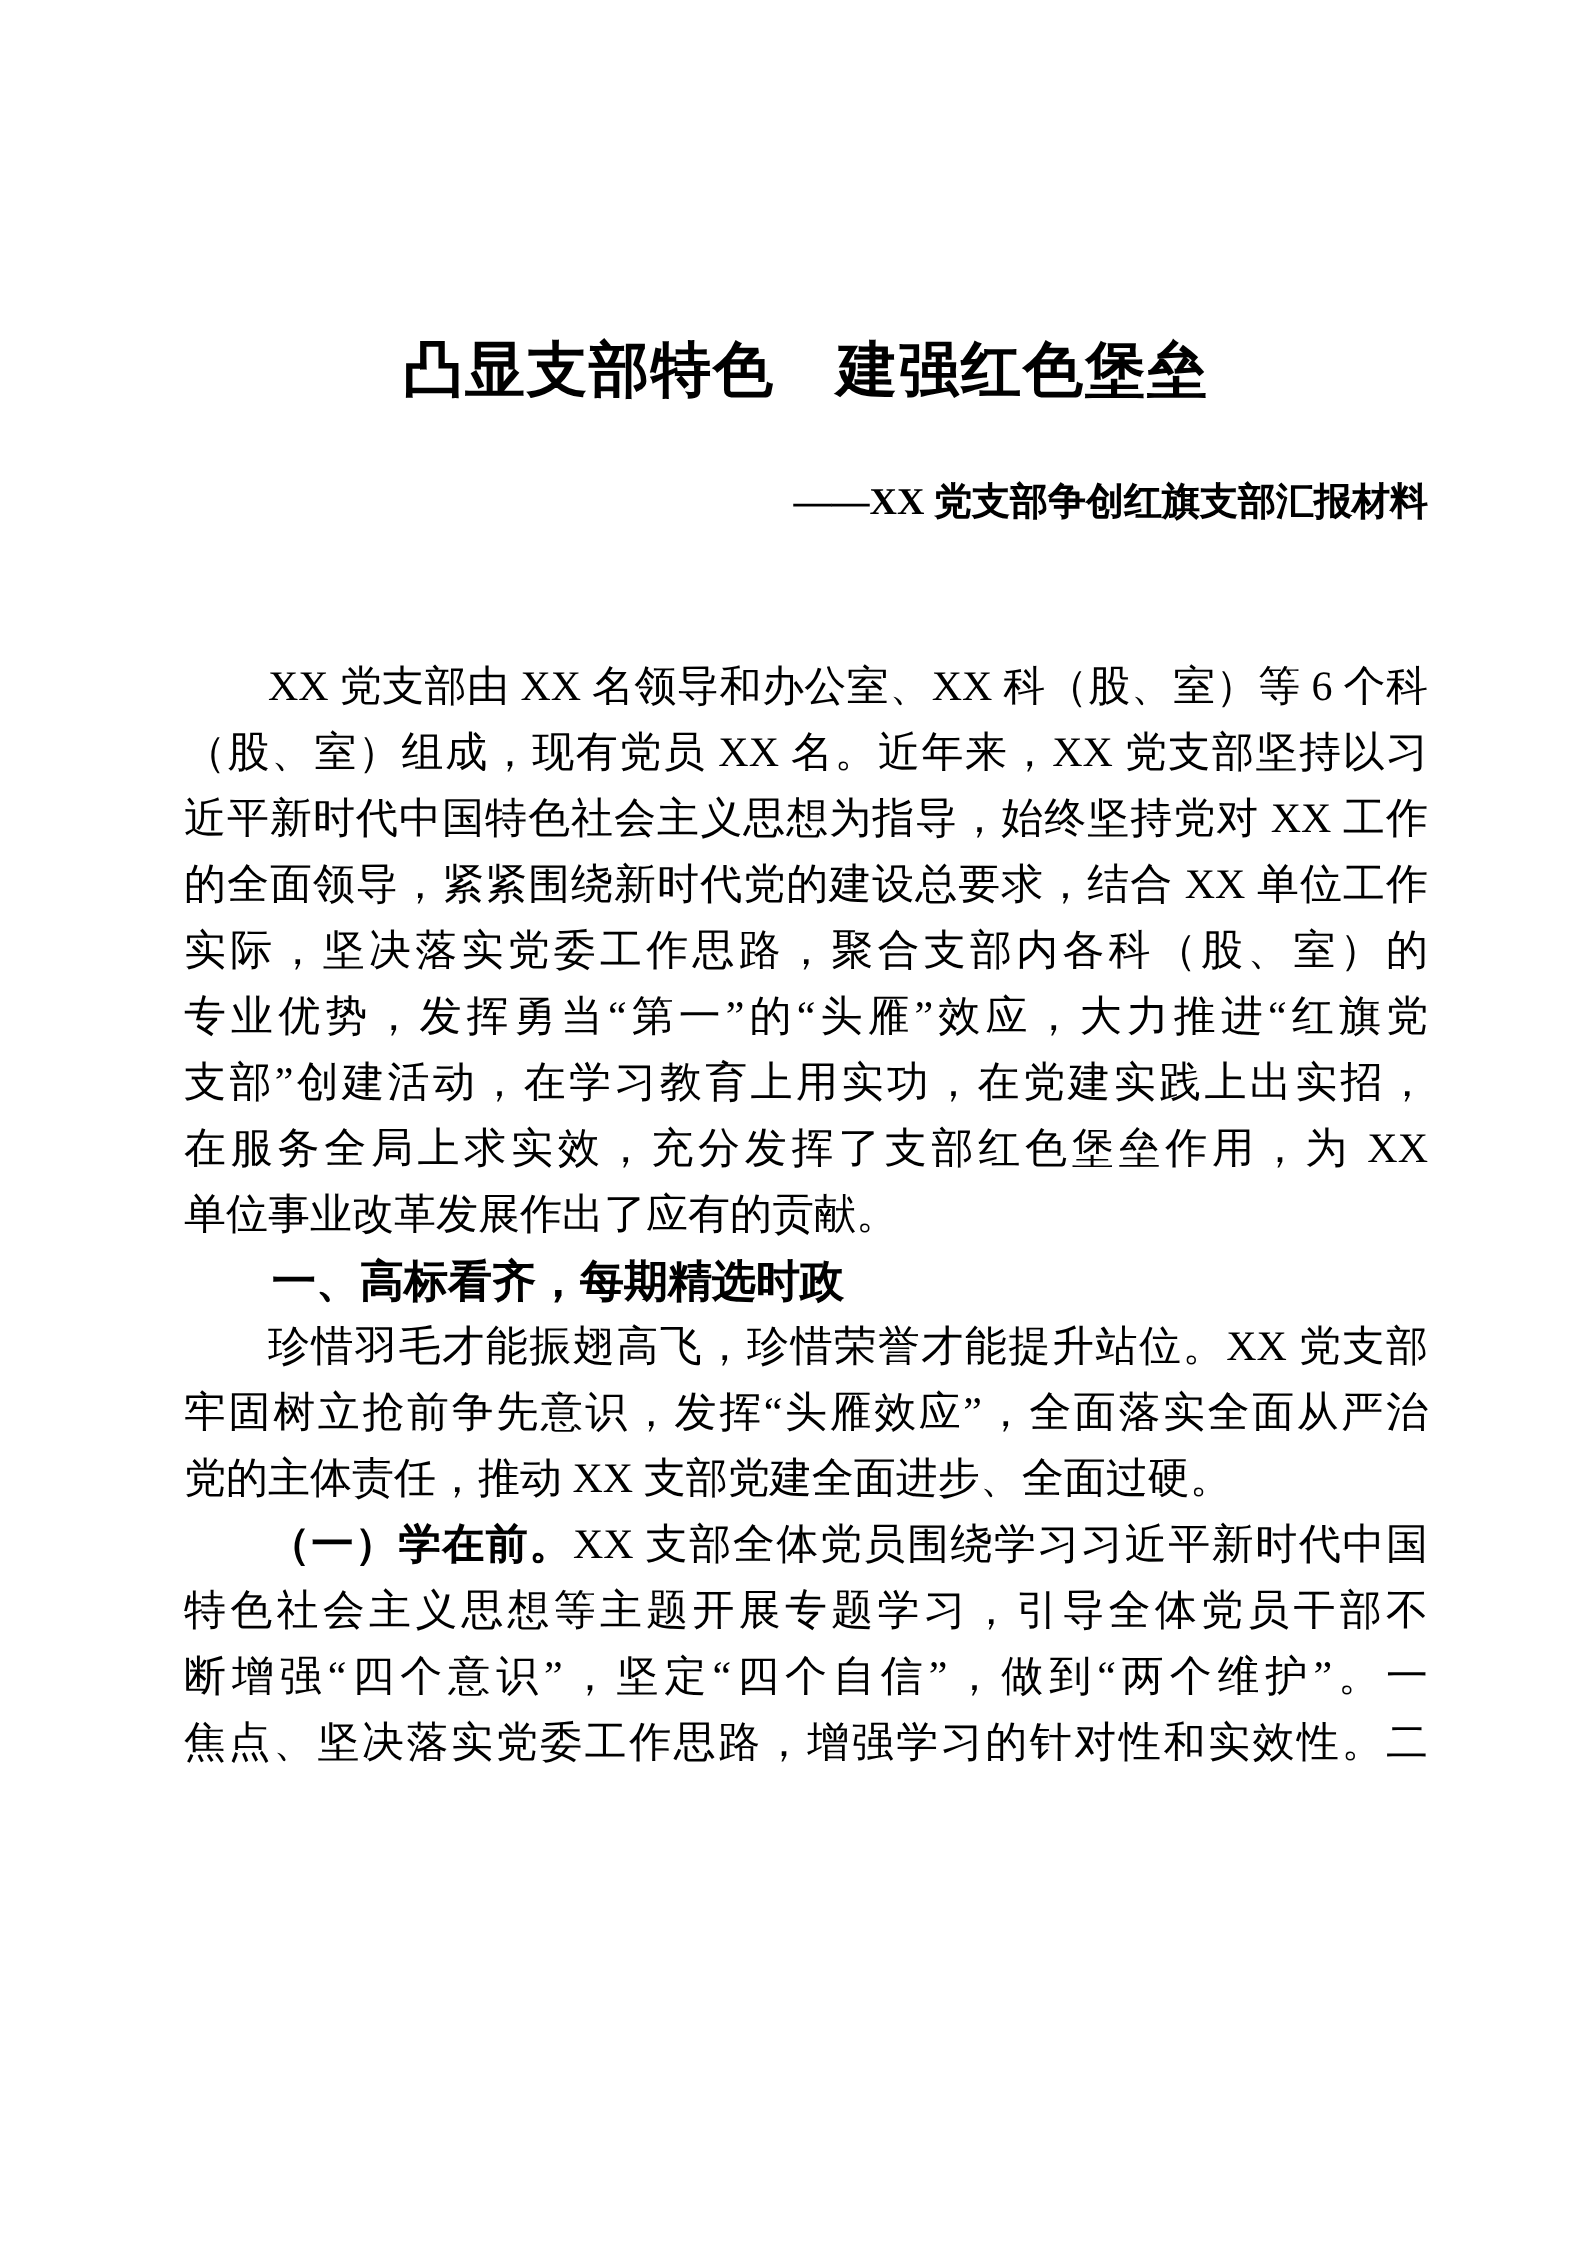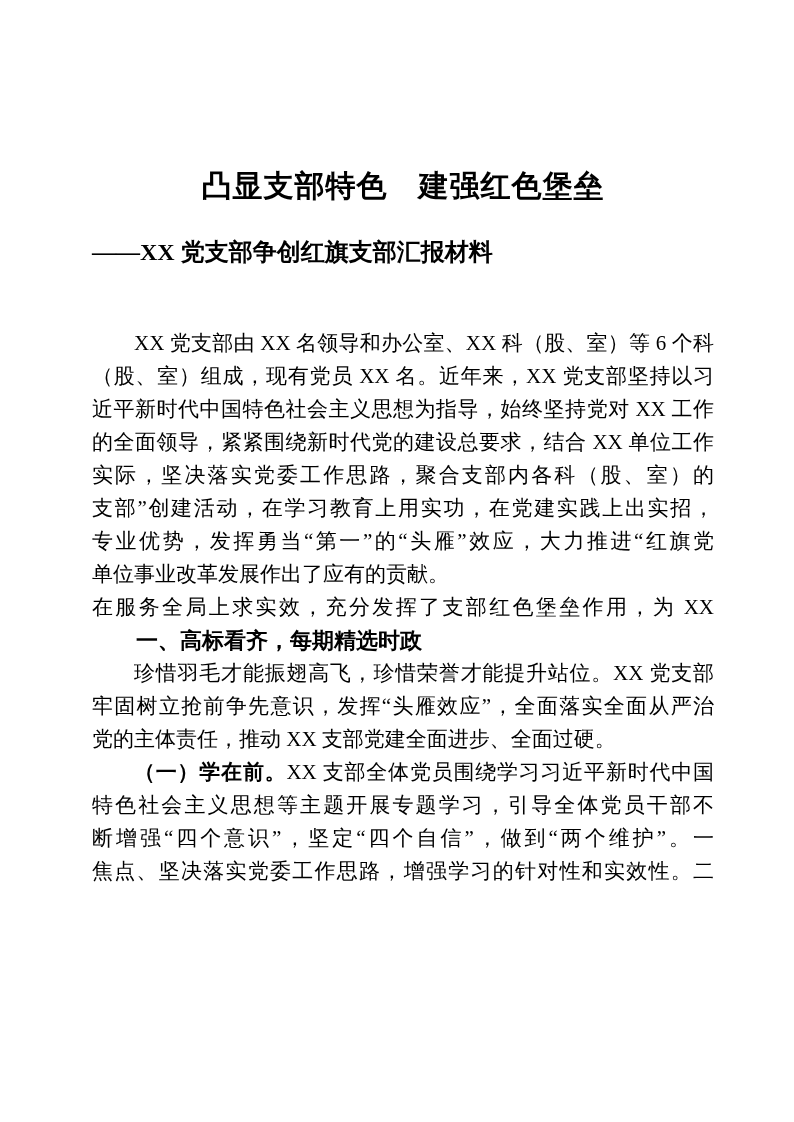--- a/index.html
+++ b/index.html
@@ -25,23 +25,23 @@
     font-size: 30px;
     line-height: 42px;
     text-align: center;
     letter-spacing: 1px;
     white-space: nowrap;
   }
   .doc-subtitle {
     margin: 30px 0 0 0;
     font-family: "Liberation Serif", "DejaVu Serif", serif;
     font-weight: bold;
-    font-size: 24px;
+    font-size: 19px;
     line-height: 30px;
-    text-align: left;
+    text-align: right;
     white-space: nowrap;
   }
   .doc-body {
     margin-top: 60px;
   }
   .line {
     height: 33px;
     line-height: 33px;
     font-size: 21px;
     text-align: justify;
@@ -74,24 +74,24 @@
 
   <h2 class="doc-subtitle">——XX 党支部争创红旗支部汇报材料</h2>
 
   <div class="doc-body">
 
     <div class="line open">XX 党支部由 XX 名领导和办公室、XX 科（股、室）等 6 个科</div>
     <div class="line">（股、室）组成，现有党员 XX 名。近年来，XX 党支部坚持以习</div>
     <div class="line">近平新时代中国特色社会主义思想为指导，始终坚持党对 XX 工作</div>
     <div class="line">的全面领导，紧紧围绕新时代党的建设总要求，结合 XX 单位工作</div>
     <div class="line">实际，坚决落实党委工作思路，聚合支部内各科（股、室）的</div>
+    <div class="line">专业优势，发挥勇当“第一”的“头雁”效应，大力推进“红旗党</div>
     <div class="line">支部”创建活动，在学习教育上用实功，在党建实践上出实招，</div>
-    <div class="line">专业优势，发挥勇当“第一”的“头雁”效应，大力推进“红旗党</div>
+    <div class="line">在服务全局上求实效，充分发挥了支部红色堡垒作用，为 XX</div>
     <div class="line end">单位事业改革发展作出了应有的贡献。</div>
-    <div class="line">在服务全局上求实效，充分发挥了支部红色堡垒作用，为 XX</div>
 
     <div class="line open heading">一、高标看齐，每期精选时政</div>
 
     <div class="line open">珍惜羽毛才能振翅高飞，珍惜荣誉才能提升站位。XX 党支部</div>
     <div class="line">牢固树立抢前争先意识，发挥“头雁效应”，全面落实全面从严治</div>
     <div class="line end">党的主体责任，推动 XX 支部党建全面进步、全面过硬。</div>
 
     <div class="line open"><span class="lead">（一）学在前。</span><span>XX 支部全体党员围绕学习习近平新时代中国</span></div>
     <div class="line">特色社会主义思想等主题开展专题学习，引导全体党员干部不</div>
     <div class="line">断增强“四个意识”，坚定“四个自信”，做到“两个维护”。一</div>

